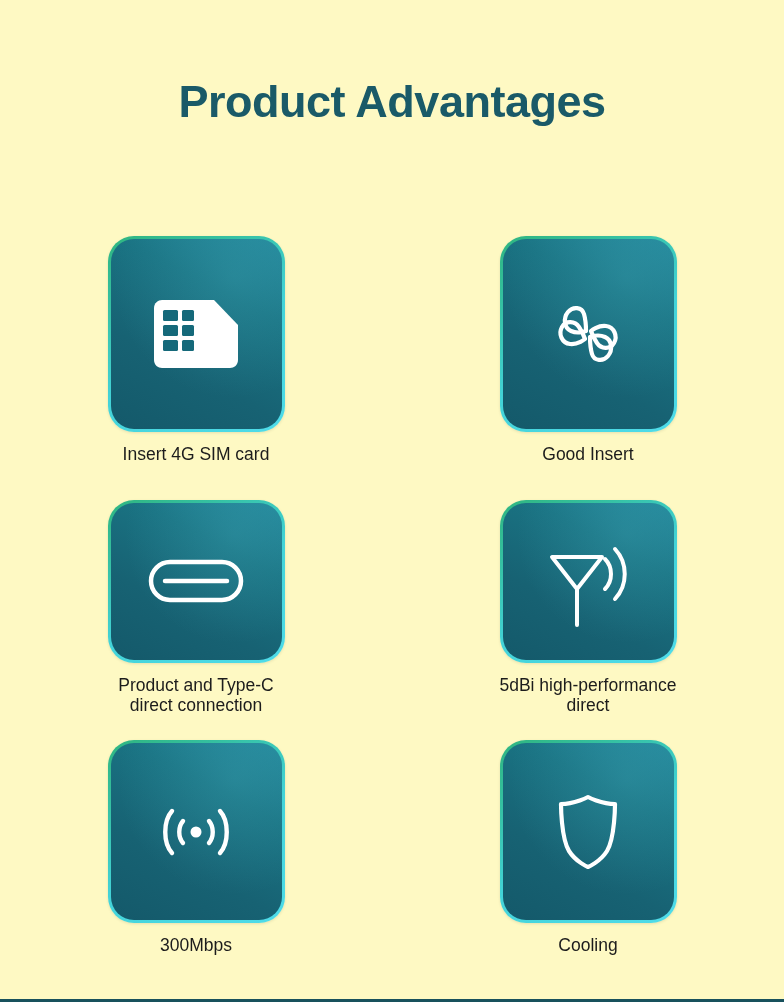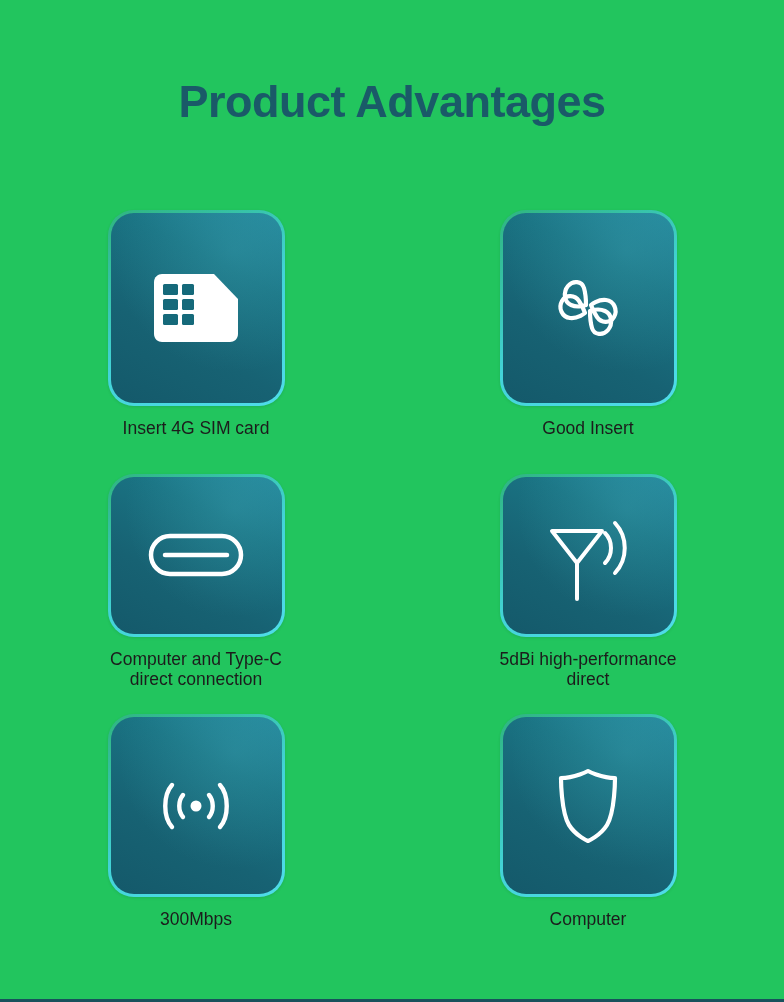--- a/index.html
+++ b/index.html
@@ -14,41 +14,41 @@
     background: #ffffff;
     font-family: "Liberation Sans", sans-serif;
     position: relative;
     overflow: hidden;
   }
 
   .page {
     width: 784px;
     height: 1002px;
     position: relative;
-    background: #22c55e;
+    background: #fef9c3;
   }
 
   
   .page-title {
     position: absolute;
     top: 76px;
     left: 0;
     width: 784px;
     text-align: center;
     font-size: 45px;
     font-weight: bold;
     letter-spacing: -0.5px;
     color: #1a5a68;
     font-family: "Liberation Sans", sans-serif;
   }
 
   
   .advantages-grid {
     position: absolute;
-    top: 210px;
+    top: 236px;
     left: 0;
     width: 784px;
     display: grid;
     grid-template-columns: 392px 392px;
     grid-template-rows: 240px 240px 240px;
   }
 
   .advantage-item {
     position: relative;
     display: flex;
@@ -177,21 +177,21 @@
       <div class="card">
         <div class="card-inner">
           <div class="icon-wrap">
             <svg width="96" height="44" viewBox="0 0 96 44" fill="none" stroke="#ffffff" stroke-width="4.5" stroke-linecap="round">
               <rect x="3" y="3" width="90" height="38" rx="19"></rect>
               <line x1="17" y1="22" x2="79" y2="22"></line>
             </svg>
           </div>
         </div>
       </div>
-      <div class="card-label">Computer and Type-C
+      <div class="card-label">Product and Type-C
 direct connection</div>
     </div>
 
     <div class="advantage-item row-2">
       <div class="card">
         <div class="card-inner">
           <div class="icon-wrap">
             <svg width="84" height="96" viewBox="0 0 84 96" fill="none" stroke="#ffffff" stroke-width="4" stroke-linecap="round" stroke-linejoin="round">
               <path d="M6 24 H56 L31 56 Z"></path>
               <line x1="31" y1="56" x2="31" y2="92"></line>
@@ -225,19 +225,19 @@
     <div class="advantage-item row-3">
       <div class="card">
         <div class="card-inner">
           <div class="icon-wrap">
             <svg width="62" height="76" viewBox="0 0 62 76" fill="none" stroke="#ffffff" stroke-width="4.2" stroke-linejoin="round" stroke-linecap="round">
               <path d="M31 3 C31 3 44 10 58 10 C58 10 58 44 50 57 C43 68 31 73 31 73 C31 73 19 68 12 57 C4 44 4 10 4 10 C18 10 31 3 31 3 Z"></path>
             </svg>
           </div>
         </div>
       </div>
-      <div class="card-label">Computer</div>
+      <div class="card-label">Cooling</div>
     </div>
 
   </div>
 
   <div class="bottom-rule"></div>
 </div>
 
 </body></html>

